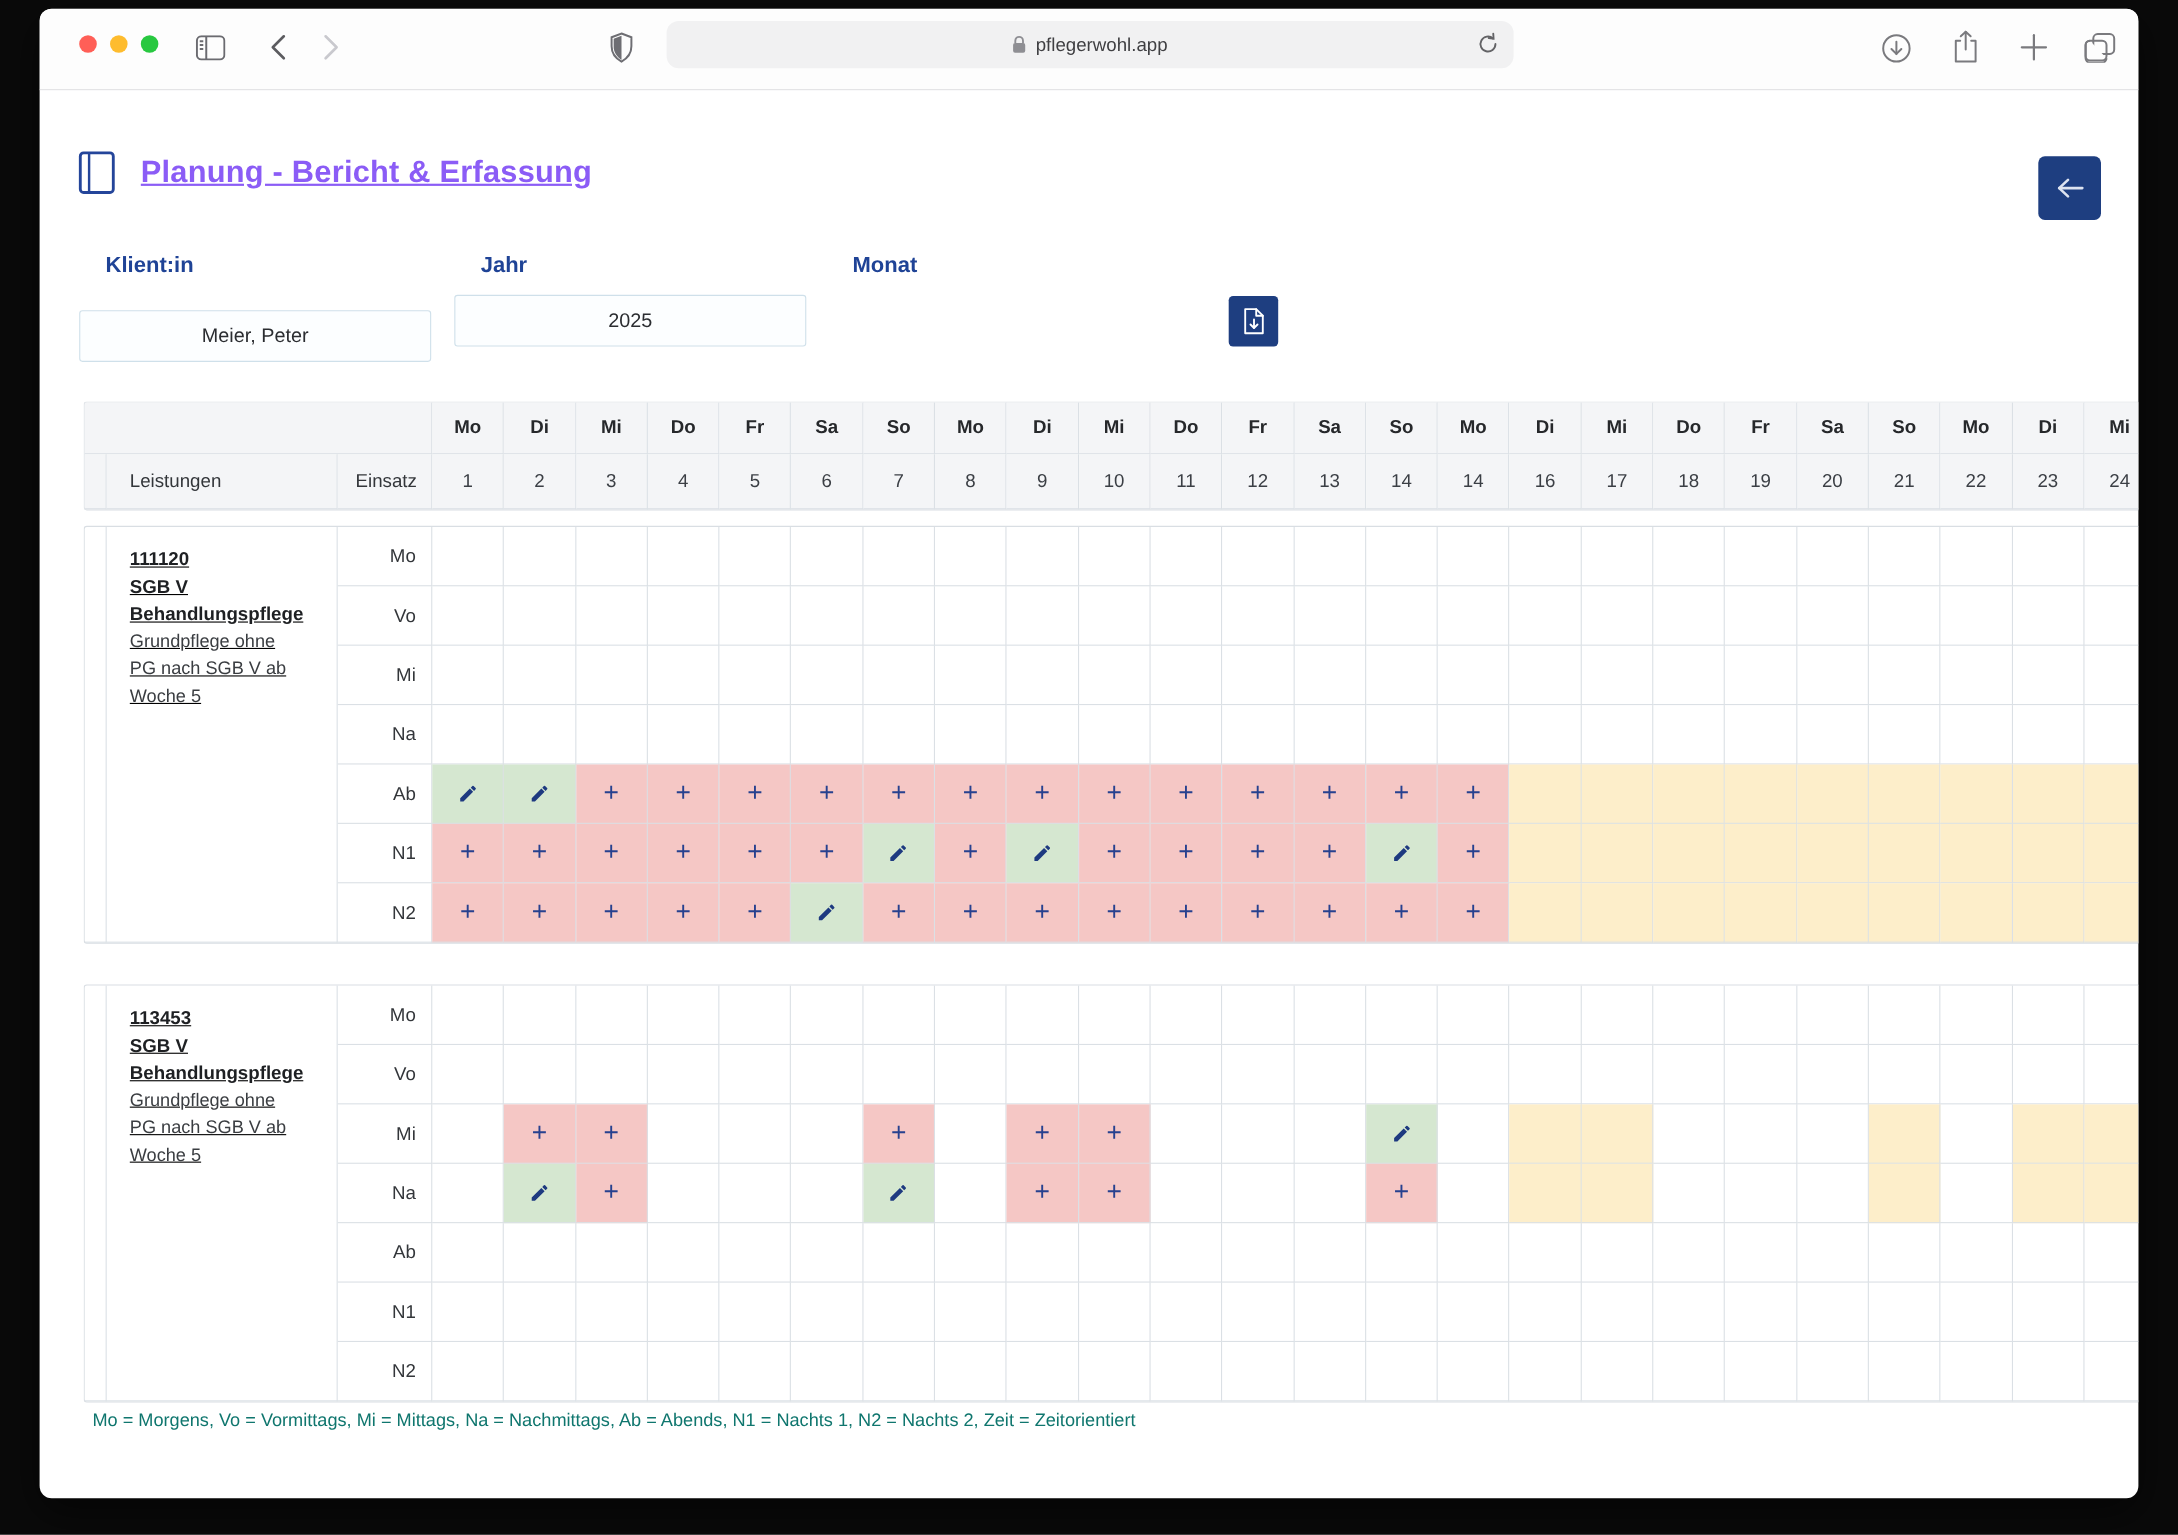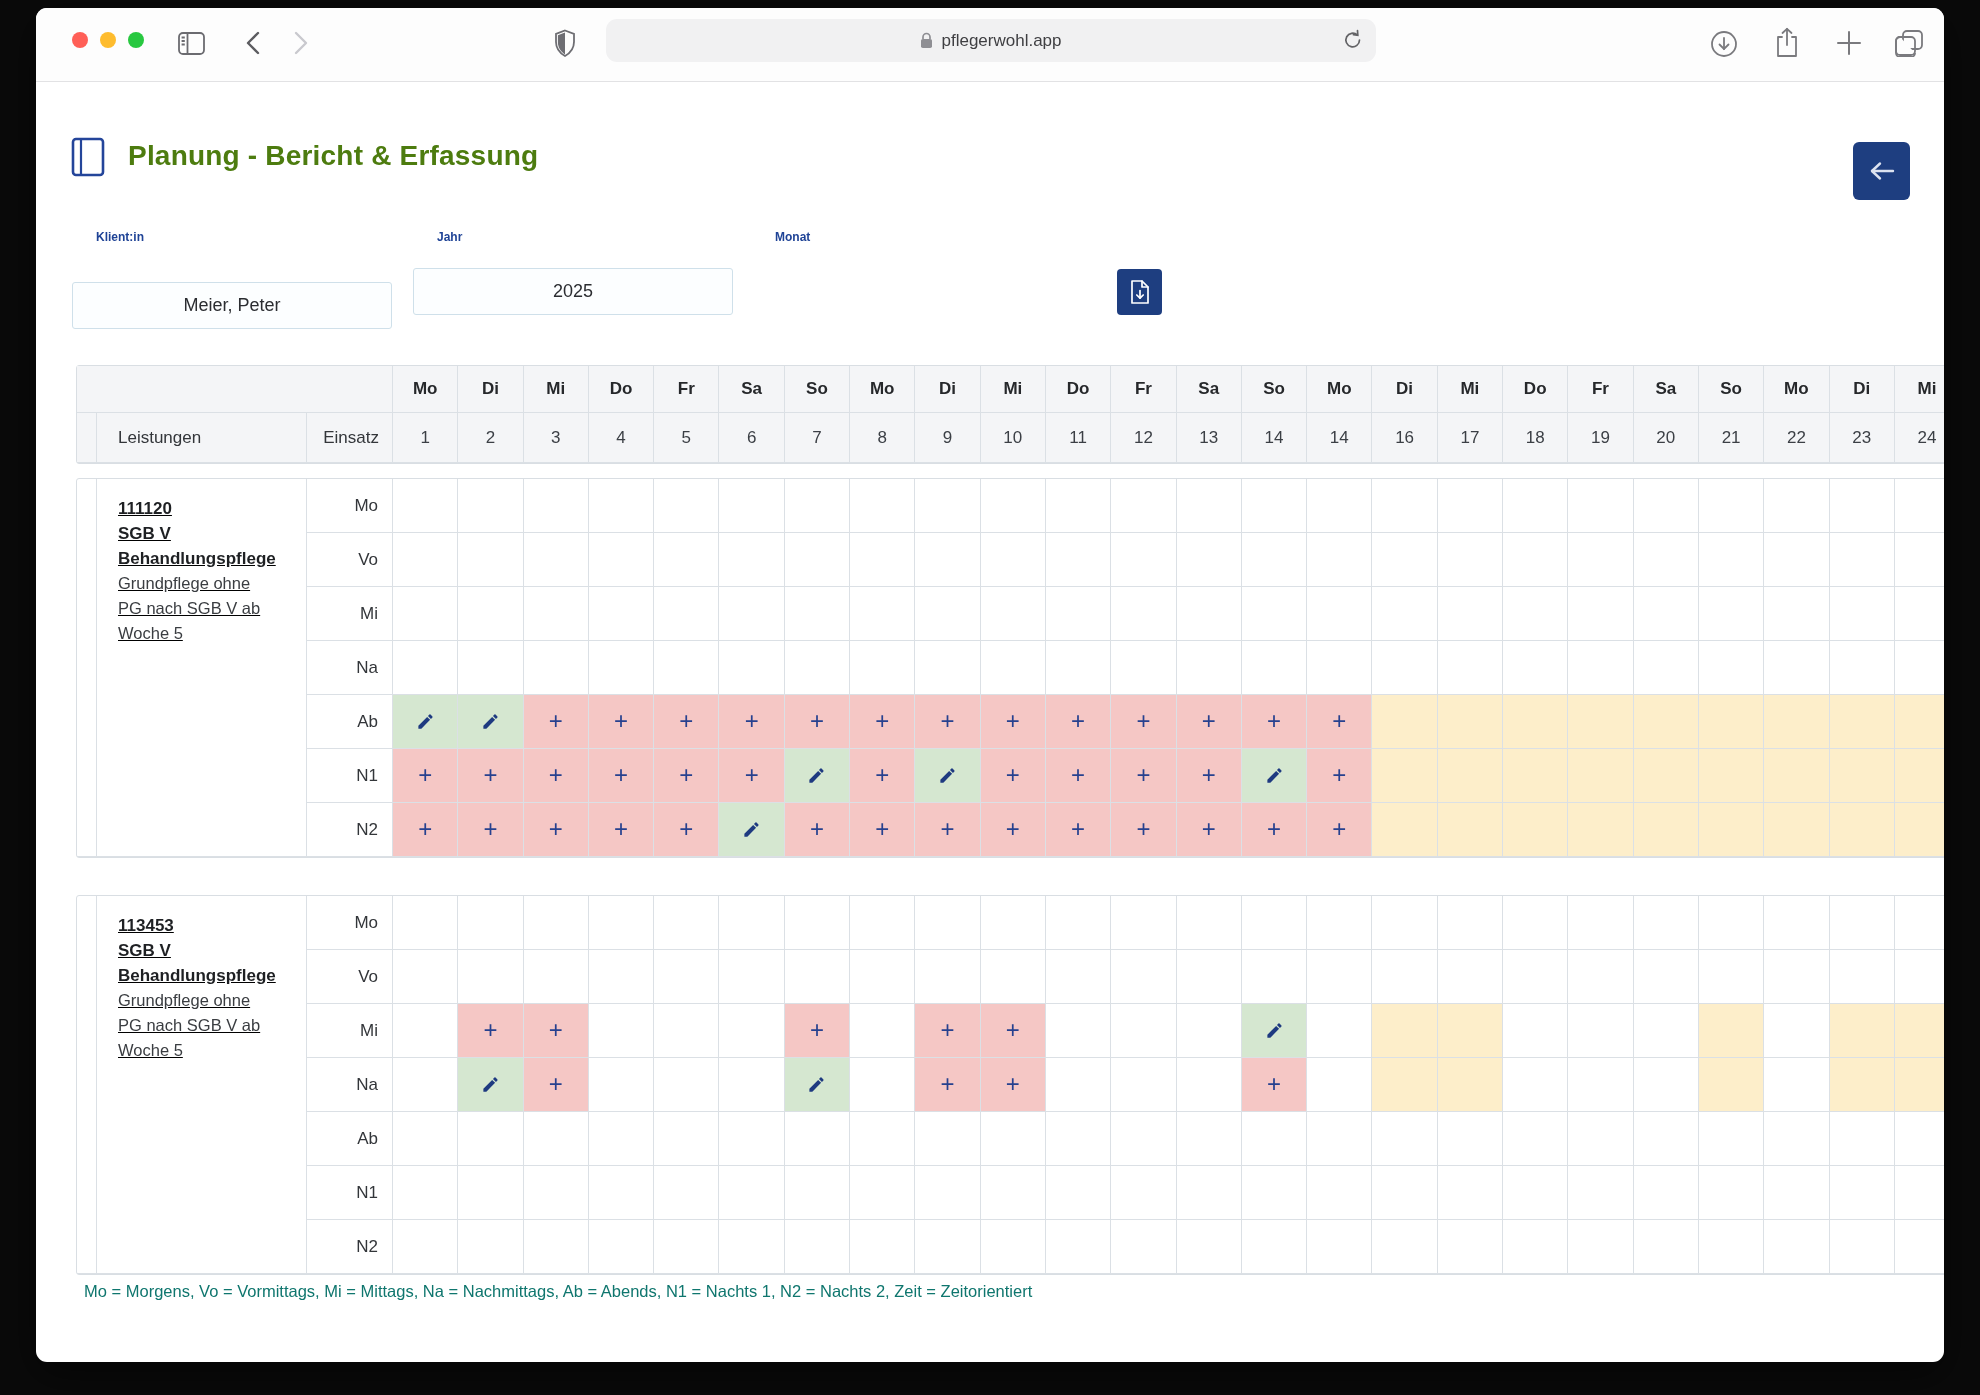--- a/index.html
+++ b/index.html
@@ -14,27 +14,27 @@
              border-bottom:1px solid #e2e2e4; }
   .tl { position:absolute; top:24px; width:16px; height:16px; border-radius:50%; }
   .ticon { position:absolute; color:#6e6e73; display:flex; align-items:center; justify-content:center; }
   .urlbar { position:absolute; left:570px; top:11px; width:770px; height:43px; background:#f1f1f2;
             border-radius:11px; display:flex; align-items:center; justify-content:center; gap:8px;
             color:#3f3f42; font-size:17px; }
   .urlbar .reload { position:absolute; right:13px; top:10px; color:#636366; }
 
   
   .page-title { position:absolute; left:92px; top:126px; height:44px; display:flex; align-items:center;
-                font-size:28px; font-weight:600; color:#4d7c0f; letter-spacing:.2px; }
+                font-size:28px; font-weight:600; color:#8b5cf6; letter-spacing:.2px;text-decoration:underline; }
   .book { position:absolute; left:32px; top:127px; color:#24459a; }
   .back-btn { position:absolute; left:1817px; top:134px; width:57px; height:58px; background:#1e3e80;
               border-radius:6px; display:flex; align-items:center; justify-content:center; color:#e8ecf5; cursor:pointer; }
 
   
-  .flabel { position:absolute; top:222px; font-size:12px; font-weight:700; color:#1f4396; }
+  .flabel { position:absolute; top:222px; font-size:20px; font-weight:700; color:#1f4396; }
   .finput { position:absolute; top:260px; height:47px; background:#fcfeff; border:1px solid #cfe0ea;
             border-radius:3px; display:flex; align-items:center; justify-content:center;
             font-size:18px; color:#2b2d31; }
   .export-btn { position:absolute; left:1081px; top:261px; width:45px; height:46px; background:#1e3e80;
                 border-radius:4px; display:flex; align-items:center; justify-content:center; color:#fff; cursor:pointer; }
 
   
   .table-clip { position:absolute; left:40px; top:357px; width:1868px; height:915px; overflow:hidden; }
   .cal-grid { position:absolute; left:0; display:grid;
               grid-template-columns:20px 210px 86px repeat(24, 65.3px);

